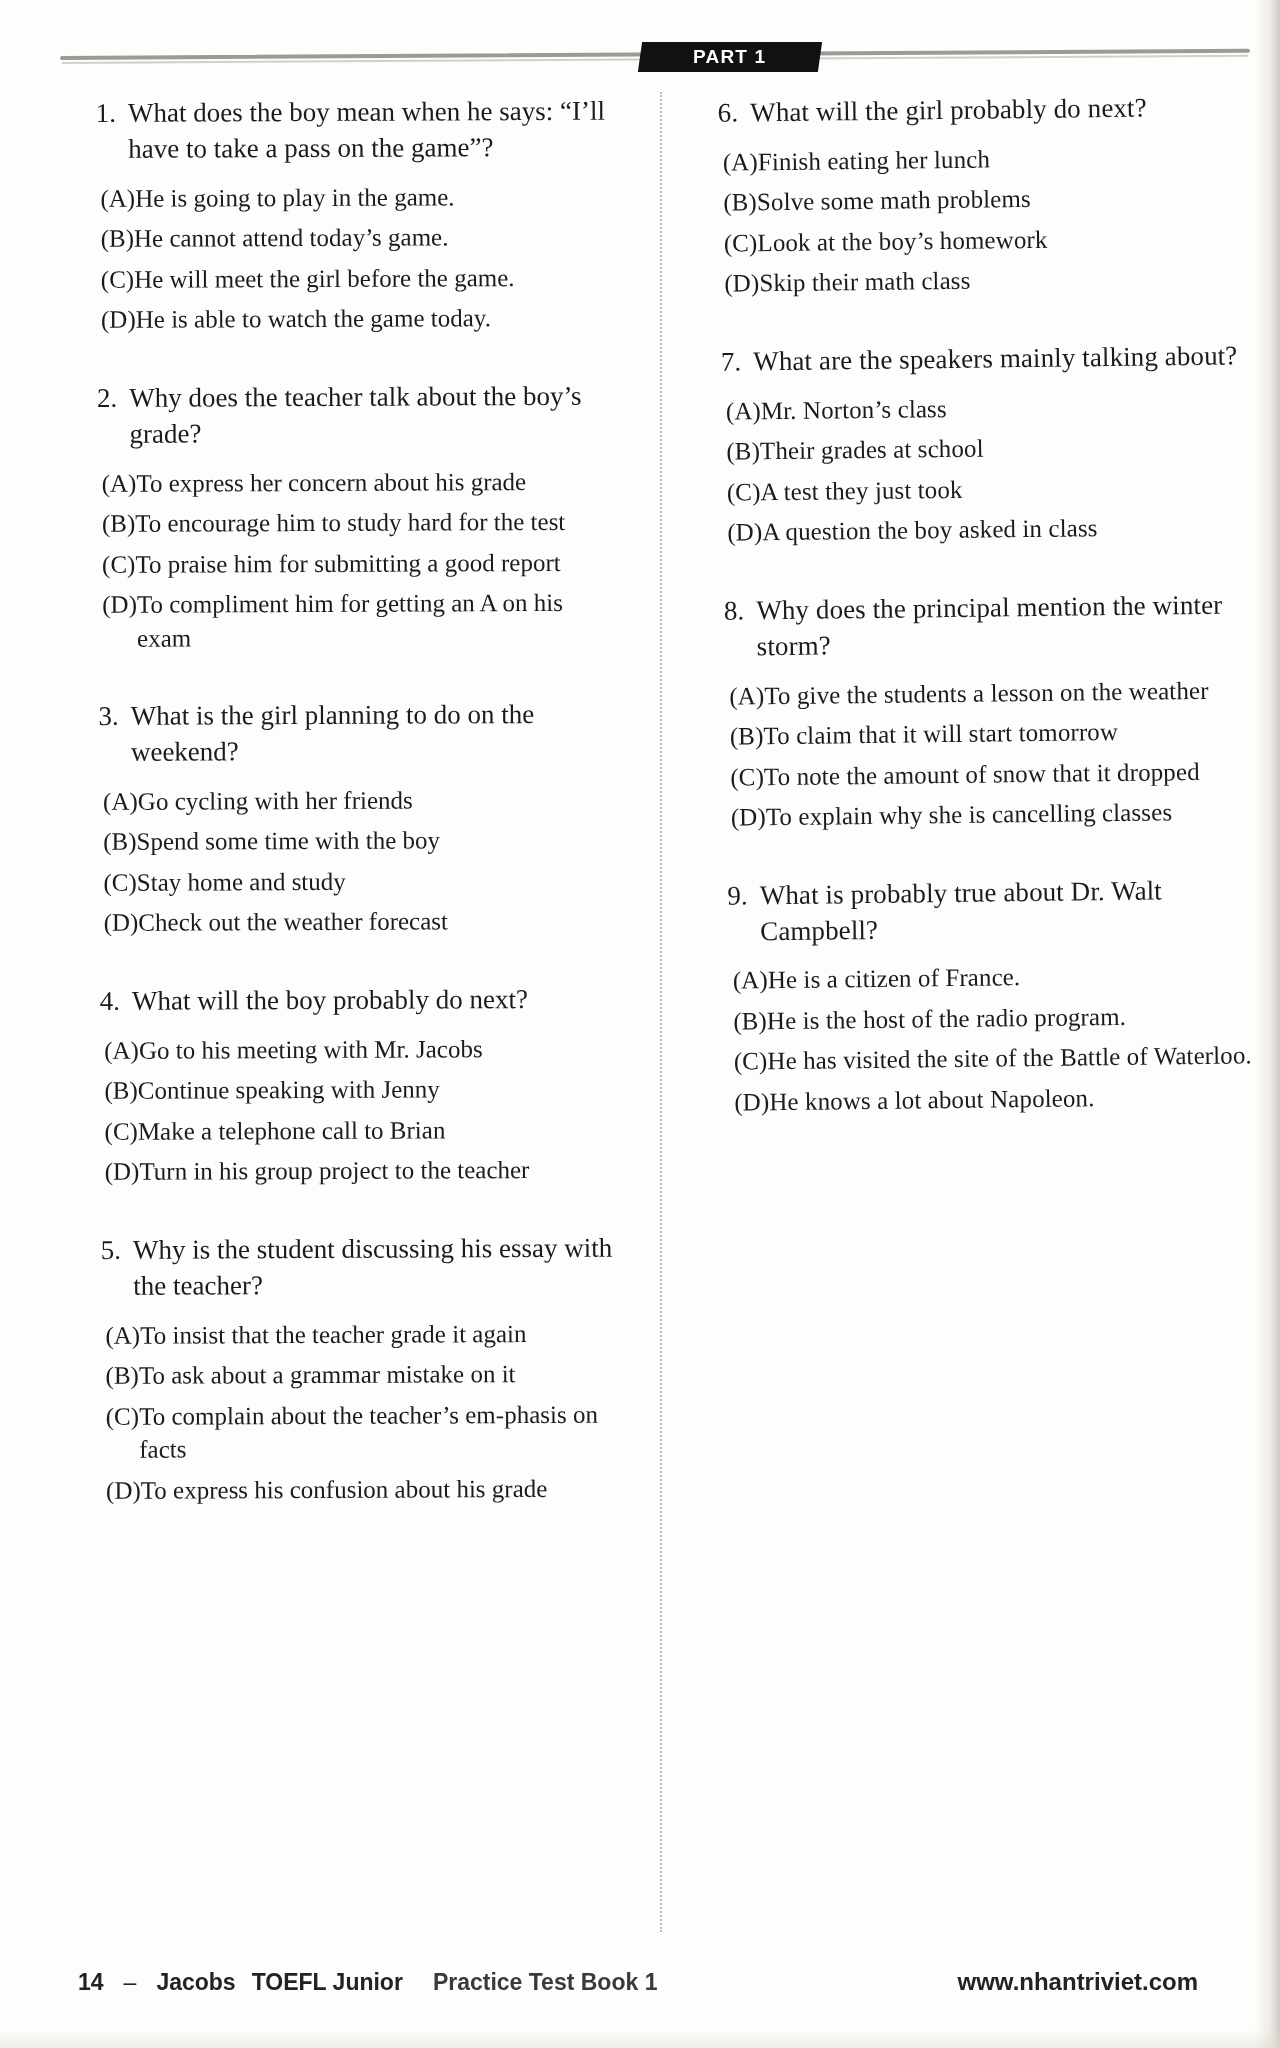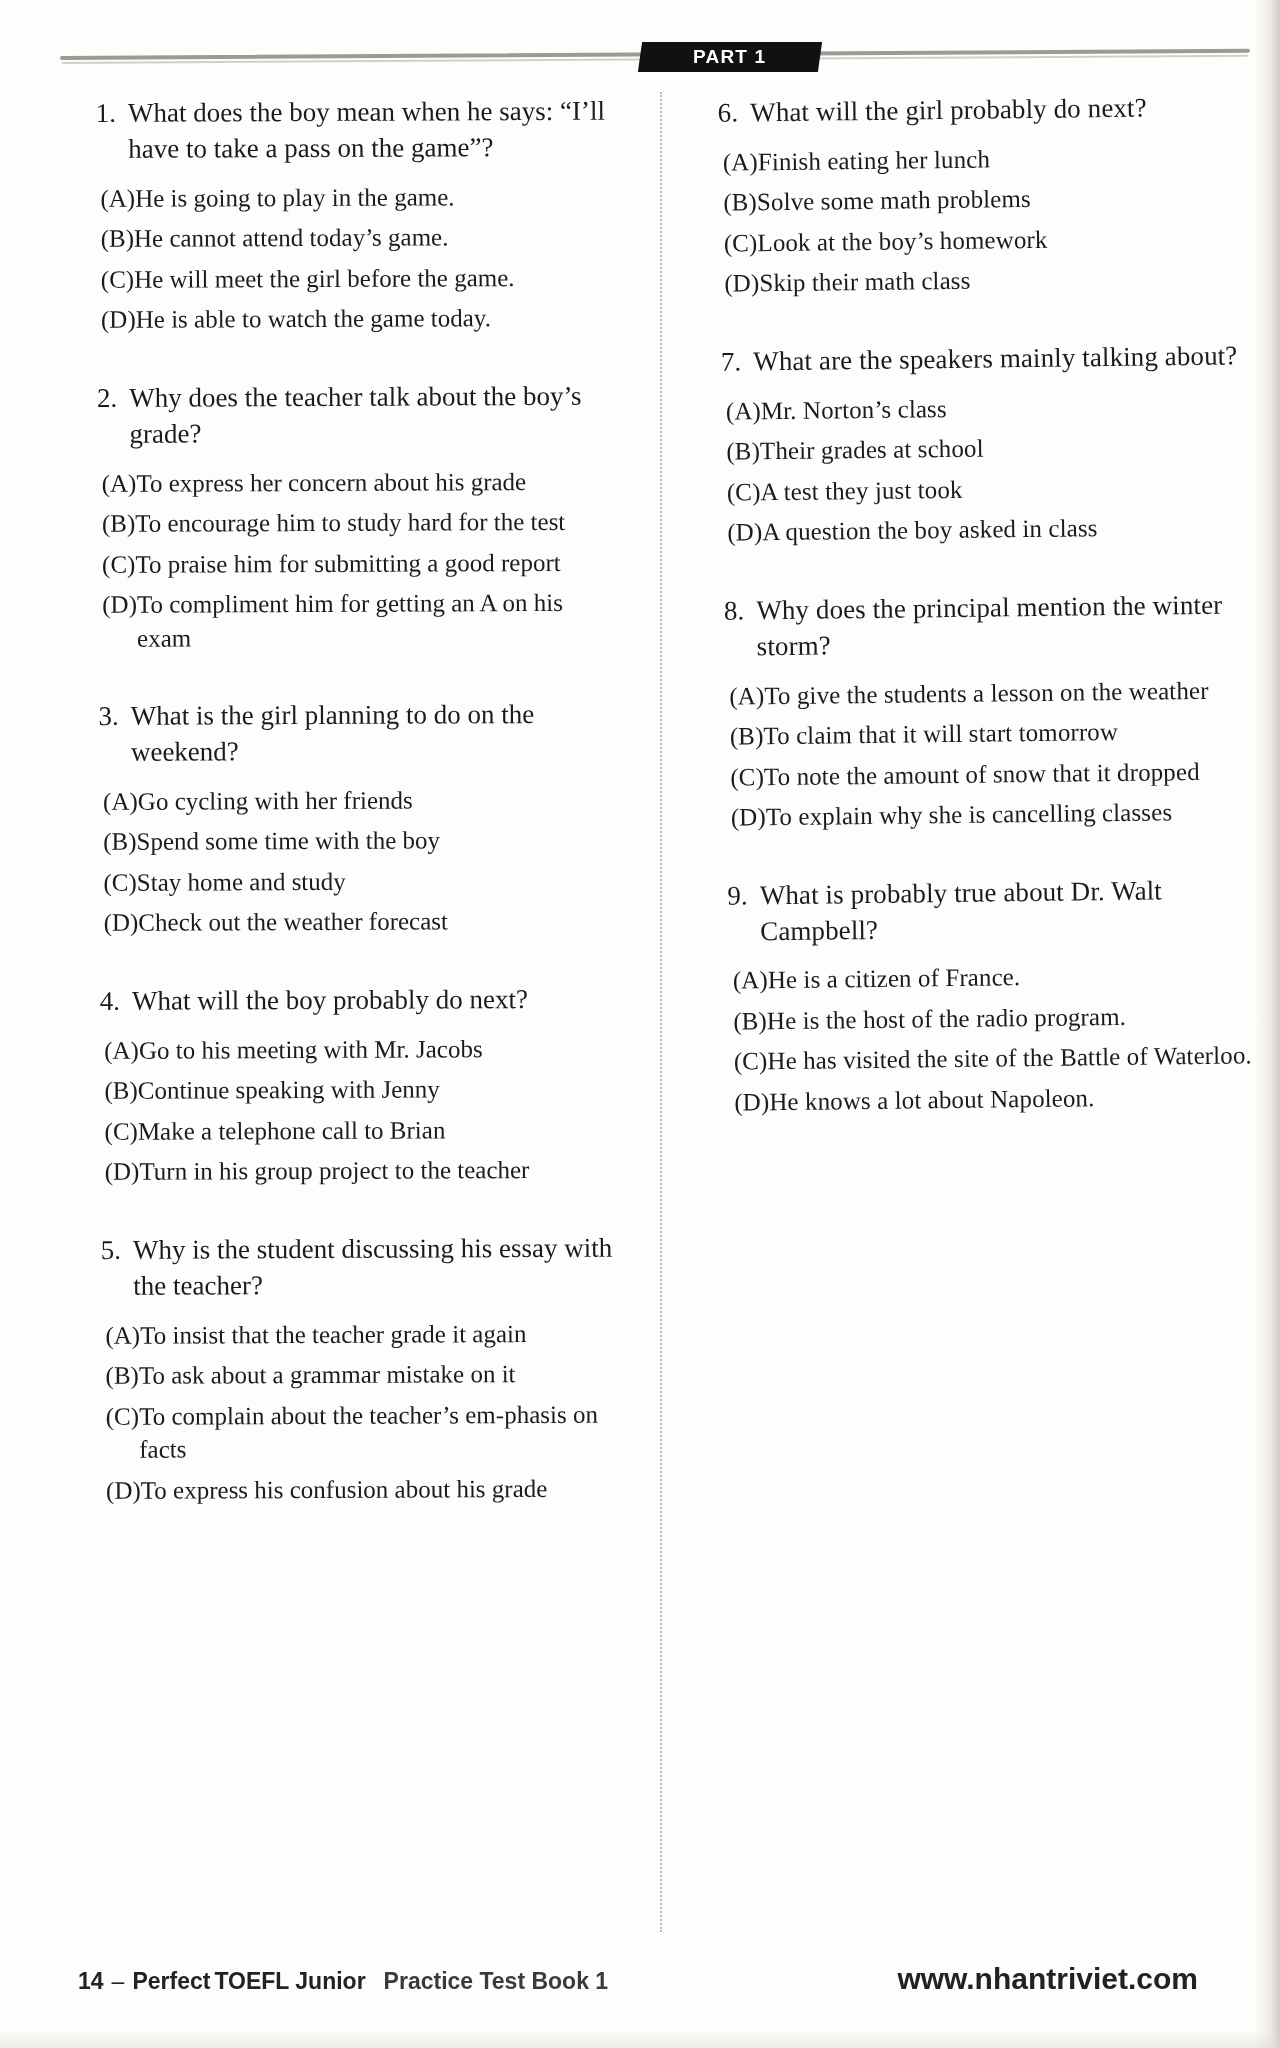--- a/index.html
+++ b/index.html
@@ -153,27 +153,27 @@
     position: absolute;
     left: 78px; bottom: 52px;
     width: 1120px;
     display: flex;
     justify-content: space-between;
     align-items: baseline;
     font-family: "Liberation Sans", sans-serif;
     font-size: 23px;
     color: #222;
   }
-  .footer-left { display: flex; align-items: baseline; gap: 0; }
+  .footer-left { display: flex; align-items: baseline; gap: 12px; }
   .f-page { font-weight: bold; }
   .f-dash { margin: 0 8px; }
   .f-brand { font-weight: bold; }
   .f-title { font-weight: bold; margin-left: 4px; }
   .f-sub { margin-left: 18px; color: #3a3a3a; font-weight: bold; text-align: right; }
-  .footer-right { font-weight: bold; font-size: 30px; }
+  .footer-right { font-weight: bold; font-size: 24px; }
 </style>
 </head>
 <body>
 
 <div class="page">
 
   <div class="page-edge-right"></div>
   <div class="page-edge-bottom"></div>
 
   <div class="header-band">
@@ -420,20 +420,20 @@
         </ul>
       </div>
 
     </div>
   </div>
 
   <div class="footer">
     <div class="footer-left">
       <span class="f-page">14</span>
       <span class="f-dash">–</span>
-      <span class="f-brand">Perfect</span>
+      <span class="f-brand">Jacobs</span>
       <span class="f-title">TOEFL Junior</span>
       <span class="f-sub">Practice Test Book 1</span>
     </div>
     <div class="footer-right">www.nhantriviet.com</div>
   </div>
 
 </div>
 
 </body></html>

